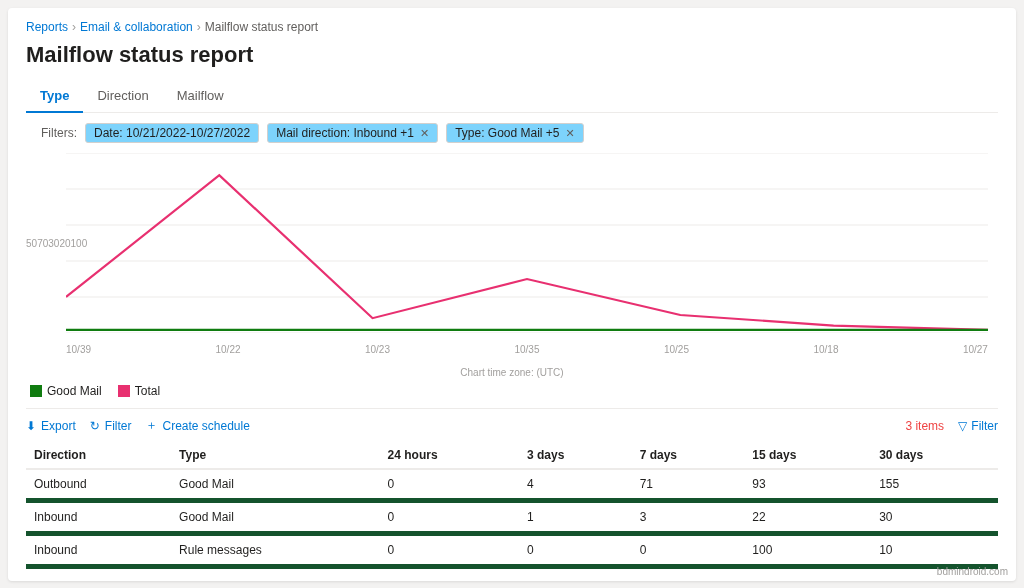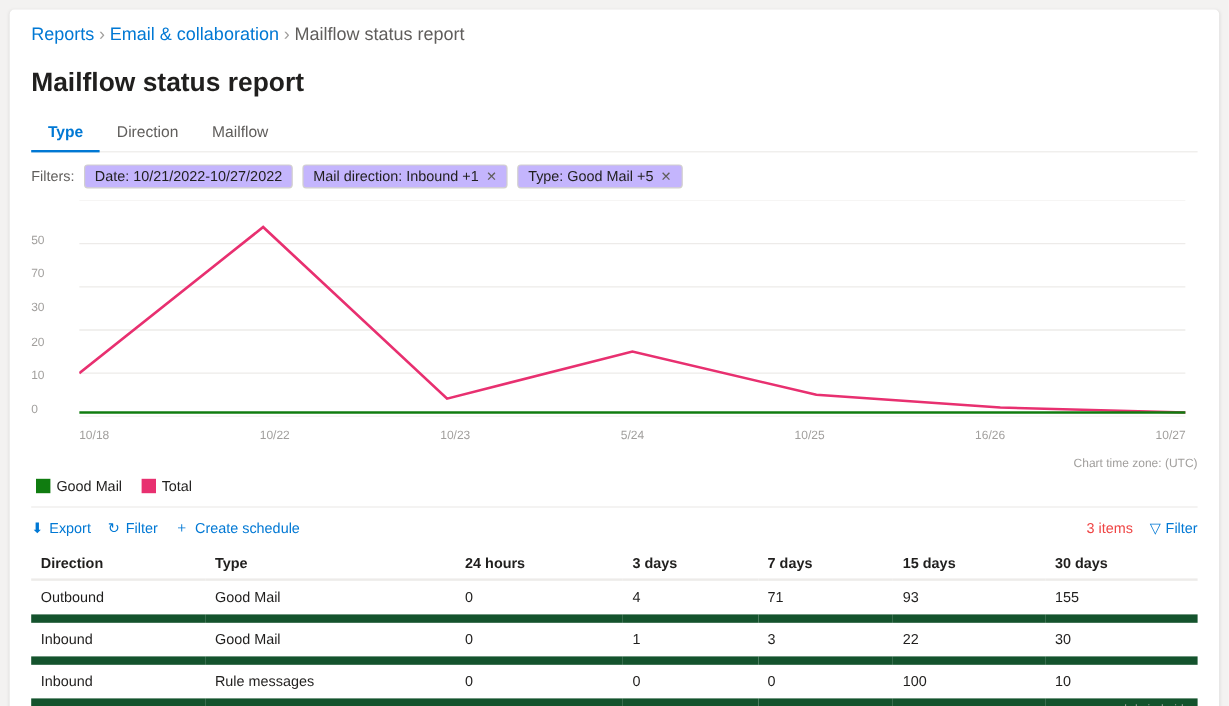--- a/index.html
+++ b/index.html
@@ -14,23 +14,23 @@
       margin: 8px;
       border-radius: 4px;
       padding: 12px 18px;
       min-height: 570px;
       box-shadow: 0 1px 3px rgba(0,0,0,0.1);
     }
     .breadcrumb {
       display: flex;
       align-items: center;
       gap: 4px;
-      font-size: 15px;
+      font-size: 12px;
       color: #605e5c;
-      margin-bottom: 19px;
+      margin-bottom: 8px;
     }
     .breadcrumb span.sep { color: #a19f9d; }
     .breadcrumb a { color: #0078d4; text-decoration: none; }
     .page-title {
       font-size: 22px;
       font-weight: 700;
       color: #201f1e;
       margin-bottom: 14px;
     }
     .tabs {
@@ -52,25 +52,25 @@
       border-bottom: 2px solid #0078d4;
       font-weight: 600;
     }
     .filters-row {
       display: flex;
       align-items: center;
       gap: 8px;
       margin-bottom: 10px;
       flex-wrap: wrap;
     }
-    .filters-label { color: #605e5c; font-size: 12px; }
+    .filters-label { color: #605e5c; font-size: 12px; margin-left: 15px; }
     .filter-tag {
       display: flex;
       align-items: center;
-      background: #c4b5fd;
+      background: #7dd3fc;
       border: 1px solid #d2d0ce;
       border-radius: 3px;
       padding: 2px 8px;
       font-size: 12px;
       gap: 6px;
     }
     .filter-tag .close-btn {
       cursor: pointer;
       color: #605e5c;
       font-size: 11px;
@@ -88,38 +88,37 @@
       top: 0;
       bottom: 30px;
     }
     .y-axis-labels {
       position: absolute;
       left: 0;
       top: 0;
       bottom: 30px;
       width: 38px;
       display: flex;
-      flex-direction: column;
+      flex-direction: row;
       justify-content: space-between;
-      align-items: flex-start;
+      align-items: center;
       padding-right: 4px;
-      margin-top: 28px;
     }
     .y-label { font-size: 10px; color: #a19f9d; }
     .x-axis-labels {
       position: absolute;
       left: 40px;
       right: 10px;
       bottom: 8px;
       display: flex;
       justify-content: space-between;
     }
     .x-label { font-size: 10px; color: #a19f9d; }
     .chart-timezone {
-      text-align: right;
+      text-align: center;
       font-size: 10px;
       color: #a19f9d;
       margin-bottom: 6px;
     }
     .legend {
       display: flex;
       gap: 16px;
       margin-bottom: 10px;
       padding-left: 4px;
     }
@@ -174,21 +173,21 @@
     }
     .data-table th {
       text-align: left;
       padding: 6px 8px;
       border-bottom: 2px solid #edebe9;
       font-weight: 600;
       color: #201f1e;
     }
     .data-table td {
       padding: 7px 8px;
-      border-bottom: 7px solid #14532d;
+      border-bottom: 5px solid #14532d;
       color: #201f1e;
     }
     .watermark {
       position: absolute;
       bottom: 4px;
       right: 8px;
       font-size: 10px;
       color: #a19f9d;
     }
     svg.chart-svg {
@@ -253,26 +252,26 @@
         <line x1="0" y1="136" x2="800" y2="136" stroke="#edebe9" stroke-width="1"></line>
         <line x1="0" y1="170" x2="800" y2="170" stroke="#edebe9" stroke-width="1"></line>
 
         <polyline points="0,136 133,21 266,156 400,119 533,153 666,163 800,167" fill="none" stroke="#e83070" stroke-width="2"></polyline>
 
         <polyline points="0,167 133,167 266,167 400,167 533,167 666,167 800,167" fill="none" stroke="#107c10" stroke-width="2"></polyline>
       </svg>
     </div>
 
     <div class="x-axis-labels">
-      <span class="x-label">10/18</span>
+      <span class="x-label">10/39</span>
       <span class="x-label">10/22</span>
       <span class="x-label">10/23</span>
-      <span class="x-label">5/24</span>
+      <span class="x-label">10/35</span>
       <span class="x-label">10/25</span>
-      <span class="x-label">16/26</span>
+      <span class="x-label">10/18</span>
       <span class="x-label">10/27</span>
     </div>
   </div>
   <div class="chart-timezone">Chart time zone: (UTC)</div>
 
   <div class="legend">
     <div class="legend-item">
       <div class="legend-dot green"></div>
       <span>Good Mail</span>
     </div>

